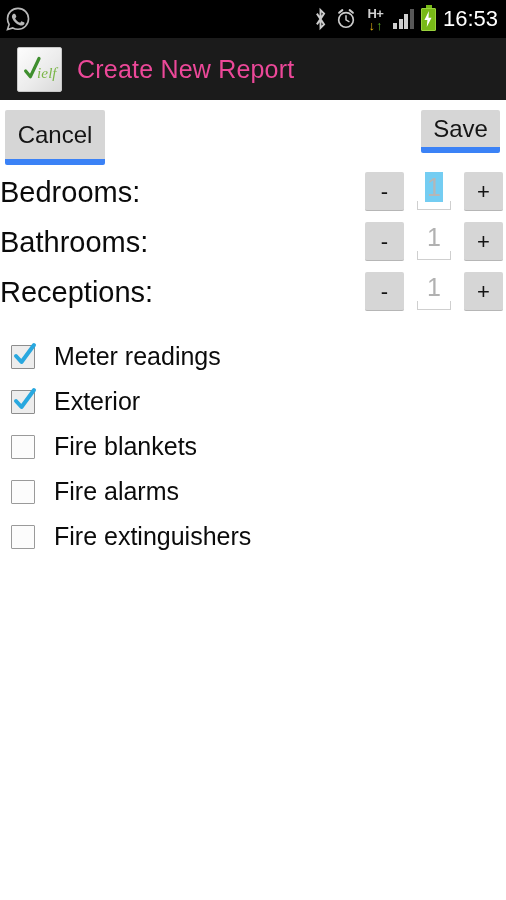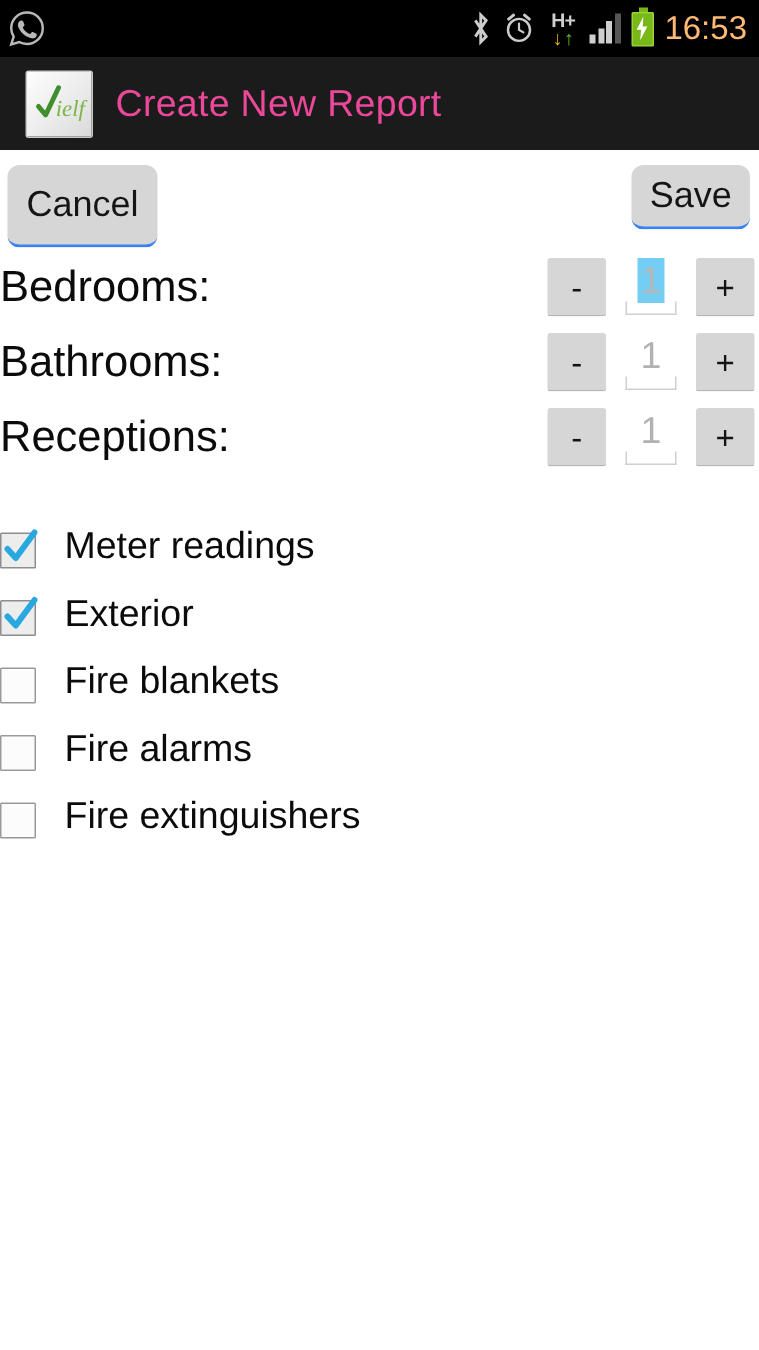--- a/index.html
+++ b/index.html
@@ -90,21 +90,21 @@
     background: #78b917;
   }
   .bolt {
     position: absolute;
     top: 50%; left: 50%;
     transform: translate(-50%, -50%);
     width: 9px; height: 16px;
   }
 
   .clock {
-    color: #fdba74;
+    color: #ffffff;
     font-size: 22px;
     letter-spacing: 0px;
     line-height: 38px;
     font-family: "Liberation Sans", sans-serif;
   }
 
   
   .action-bar {
     position: absolute;
     top: 38px; left: 0;
@@ -144,22 +144,22 @@
 
   
   .btn-row {
     position: relative;
     height: 66px;
   }
   .btn {
     position: absolute;
     background: #d6d6d6;
     border: none;
-    border-bottom: 2px solid #3b82f6;
-    border-radius: 8px;
+    border-bottom: 6px solid #3b82f6;
+    border-radius: 2px;
     color: #151515;
     font-family: "Liberation Sans", sans-serif;
     font-size: 24px;
     text-align: center;
     padding: 0;
     cursor: pointer;
   }
   .btn-cancel {
     left: 5px; top: 10px;
     width: 100px; height: 55px;
@@ -238,21 +238,22 @@
   }
 
   
   .check-list {
     margin-top: 18px;
   }
   .check-row {
     position: relative;
     height: 45px;
     display: flex;
-    align-items: flex-end;
+    align-items: center;
+    padding-left: 11px;
     cursor: pointer;
   }
   .cbox {
     position: relative;
     width: 24px; height: 24px;
     background: #fcfcfc;
     border: 1px solid #9a9a9a;
     border-radius: 1px;
     flex: 0 0 auto;
   }

